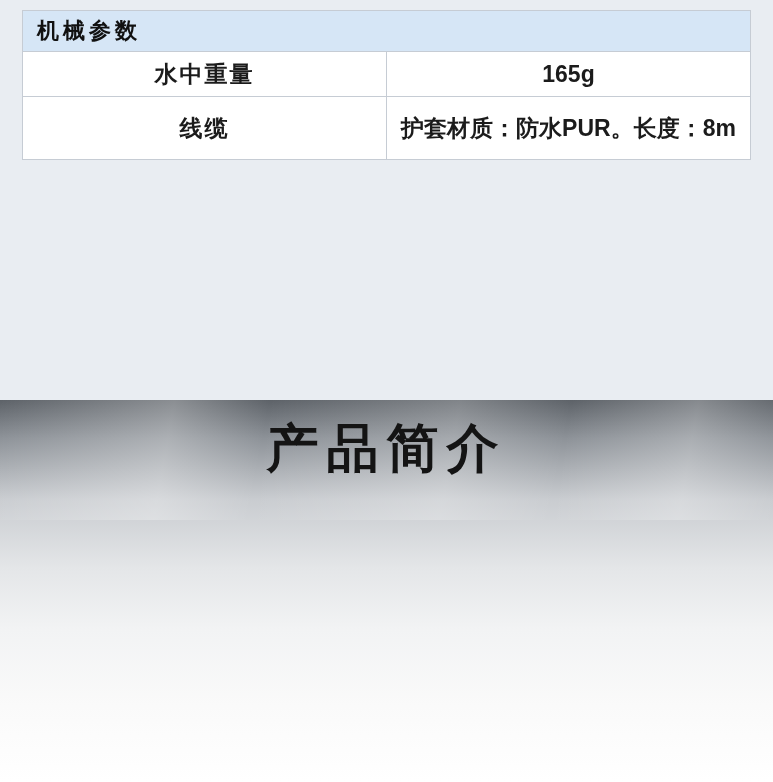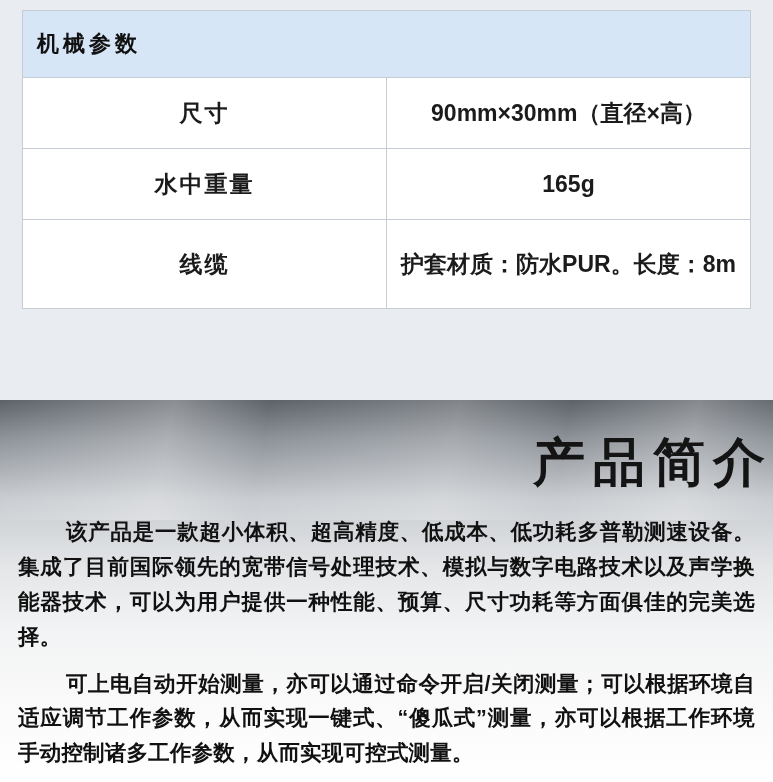--- a/index.html
+++ b/index.html
@@ -33,21 +33,21 @@
     border-collapse: collapse;
     table-layout: fixed;
     background: #ffffff;
   }
   .spec-table td {
     border: 1px solid #c6ccd4;
     font-size: 23px;
     color: #1b1b1b;
     text-align: center;
     font-weight: bold;
-    padding: 13px;
+    padding: 0;
     height: 44px;
     white-space: nowrap;
   }
   .spec-header td {
     background: #d6e6f6;
     text-align: left;
     padding-left: 14px;
     height: 40px;
     border-left: 1px solid #c6ccd4;
     border-right: 1px solid #c6ccd4;
@@ -82,26 +82,26 @@
     position: absolute;
     left: 0;
     top: 0;
     width: 773px;
     height: 120px;
     background: linear-gradient(100deg, rgba(255,255,255,0.0) 0%, rgba(255,255,255,0.28) 22%, rgba(255,255,255,0.0) 34%, rgba(255,255,255,0.22) 58%, rgba(255,255,255,0.0) 72%, rgba(255,255,255,0.25) 88%, rgba(255,255,255,0.0) 100%);
     pointer-events: none;
   }
   .intro-title {
     position: relative;
-    text-align: right;
+    text-align: center;
     font-size: 52px;
     font-weight: bold;
     color: #141414;
     letter-spacing: 8px;
-    padding-top: 34px;
+    padding-top: 20px;
     line-height: 1.1;
     font-family: "Liberation Serif", serif;
   }
   .intro-body {
     position: relative;
     padding: 24px 18px 0 18px;
   }
   .intro-para {
     font-size: 21.5px;
     font-weight: bold;
@@ -118,36 +118,28 @@
 
 <div class="page">
 
   <div class="spec-section">
     <table class="spec-table">
       <tbody>
         <tr class="spec-header">
           <td colspan="2">机械参数</td>
         </tr>
         <tr>
-          <td class="label">尺寸</td>
-          <td class="value">90mm×30mm（直径×高）</td>
-        </tr>
-        <tr>
           <td class="label">水中重量</td>
           <td class="value">165g</td>
         </tr>
         <tr class="row-tall">
           <td class="label">线缆</td>
           <td class="value">护套材质：防水PUR。长度：8m</td>
         </tr>
       </tbody>
     </table>
   </div>
 
   <div class="intro-section">
     <div class="intro-title">产品简介</div>
-    <div class="intro-body">
-      <p class="intro-para">该产品是一款超小体积、超高精度、低成本、低功耗多普勒测速设备。 集成了目前国际领先的宽带信号处理技术、模拟与数字电路技术以及声学换能器技术，可以为用户提供一种性能、预算、尺寸功耗等方面俱佳的完美选择。</p>
-      <p class="intro-para">可上电自动开始测量，亦可以通过命令开启/关闭测量；可以根据环境自适应调节工作参数，从而实现一键式、“傻瓜式”测量，亦可以根据工作环境手动控制诸多工作参数，从而实现可控式测量。</p>
-    </div>
   </div>
 
 </div>
 
 </body></html>

